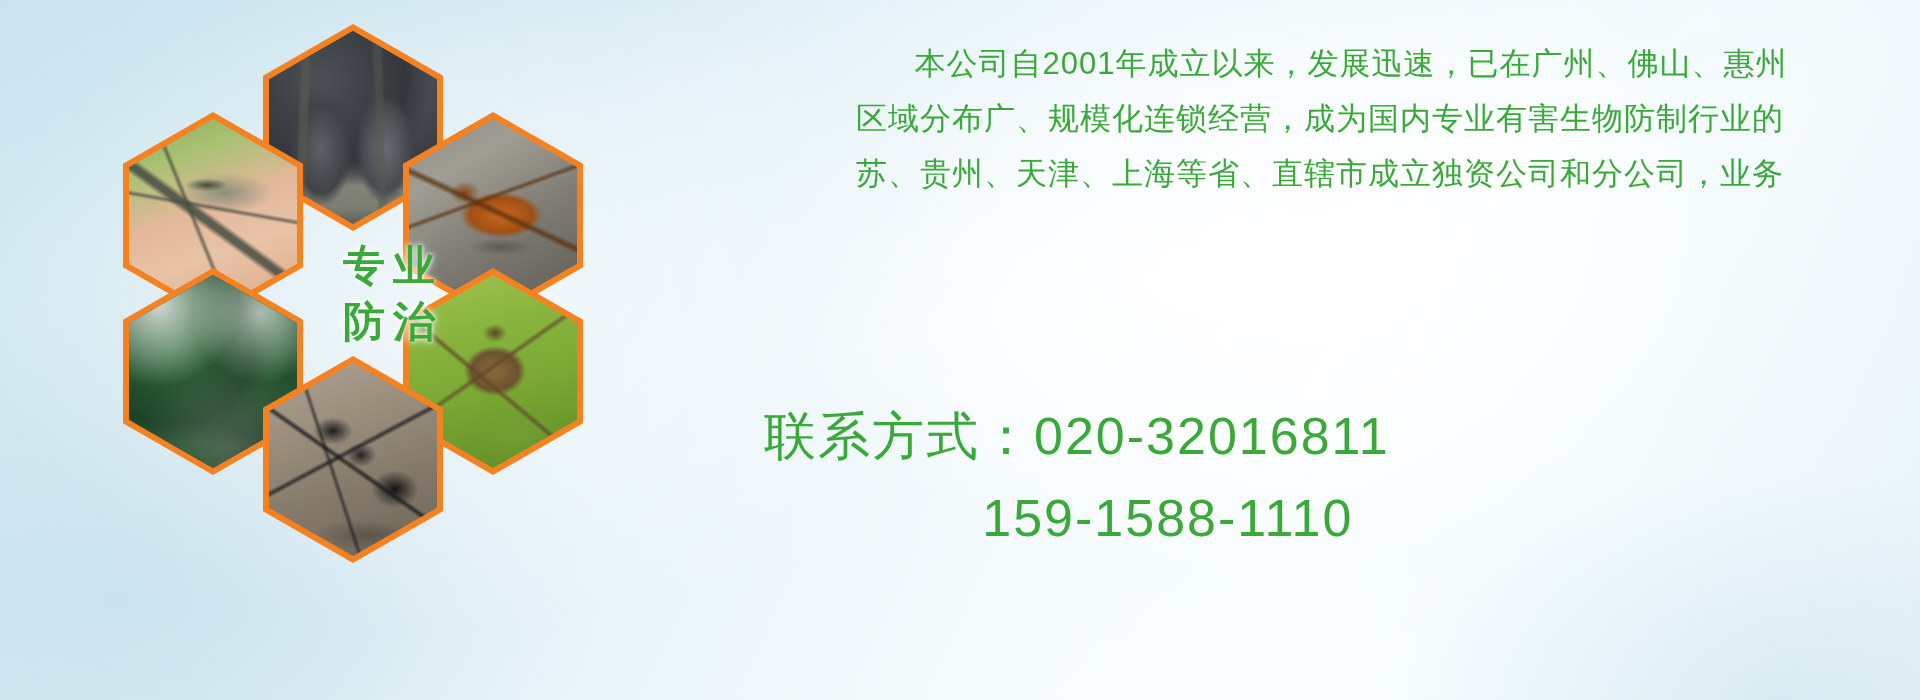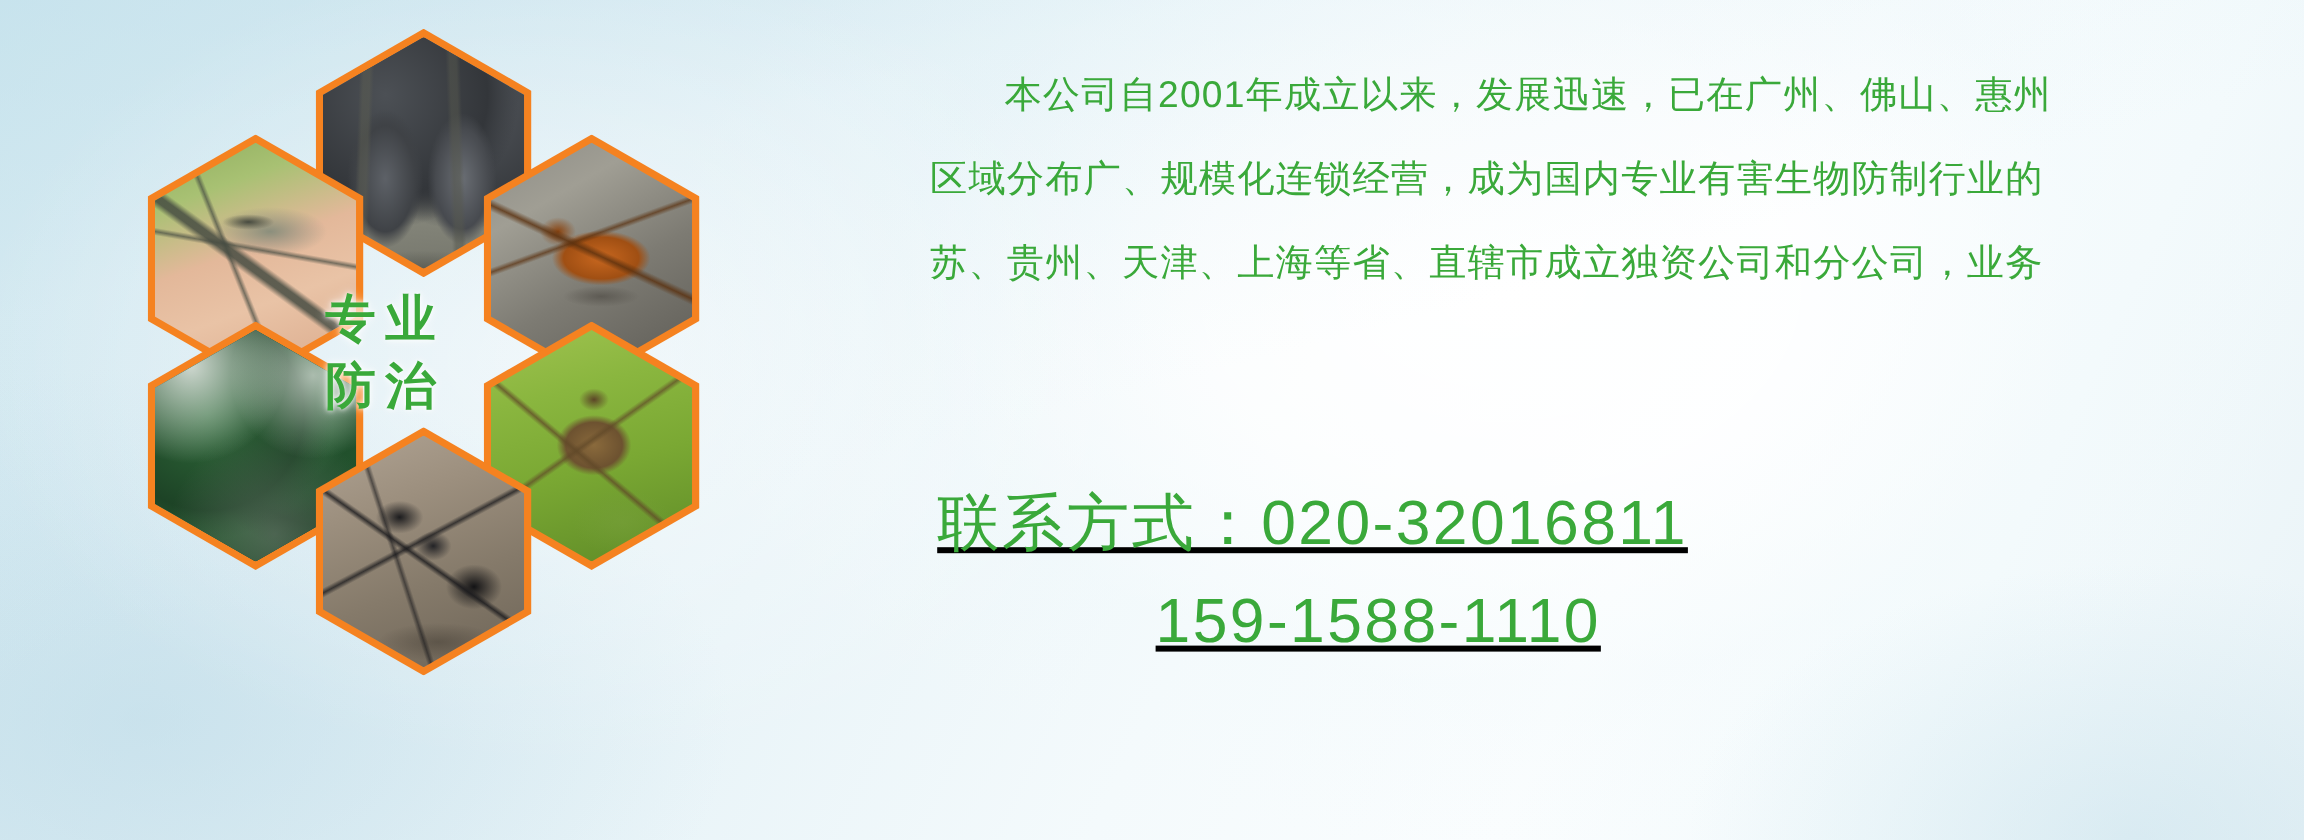--- a/index.html
+++ b/index.html
@@ -81,21 +81,21 @@
 
   
   .hex-label {
     position: absolute;
     left: 168px;
     top: 180px;
     width: 180px;
     height: 207px;
     display: flex;
     flex-direction: column;
-    align-items: flex-start;
+    align-items: flex-end;
     justify-content: center;
     gap: 14px;
     z-index: 5;
   }
   .hex-label .word {
     font-size: 42px;
     font-weight: bold;
     color: #3aa93a;
     letter-spacing: 8px;
     text-indent: 8px;
@@ -200,48 +200,49 @@
 
   
   .copy {
     position: absolute;
     left: 760px;
     top: 36px;
     width: 1120px;
     z-index: 4;
   }
   .copy p {
-    margin: 15px;
+    margin: 0;
     font-size: 31px;
     line-height: 55px;
     color: #3aa93a;
     letter-spacing: 1px;
     white-space: nowrap;
+    text-align: center;
   }
   .copy p.indent {
     text-indent: 62px;
   }
 
   .contact {
     position: absolute;
-    left: 781px;
+    left: 764px;
     top: 395px;
     z-index: 4;
-    text-decoration: underline;
   }
   .contact .line {
     font-size: 52px;
     line-height: 82px;
     color: #3aa93a;
     letter-spacing: 2px;
     white-space: nowrap;
     font-weight: normal;
   }
   .contact .line.phone2 {
     padding-left: 182px;
+    text-align: center;
   }
 </style>
 </head>
 <body>
 
 <div id="stage">
 
   <div class="comb">
 
     <div class="hex hex-rats">

